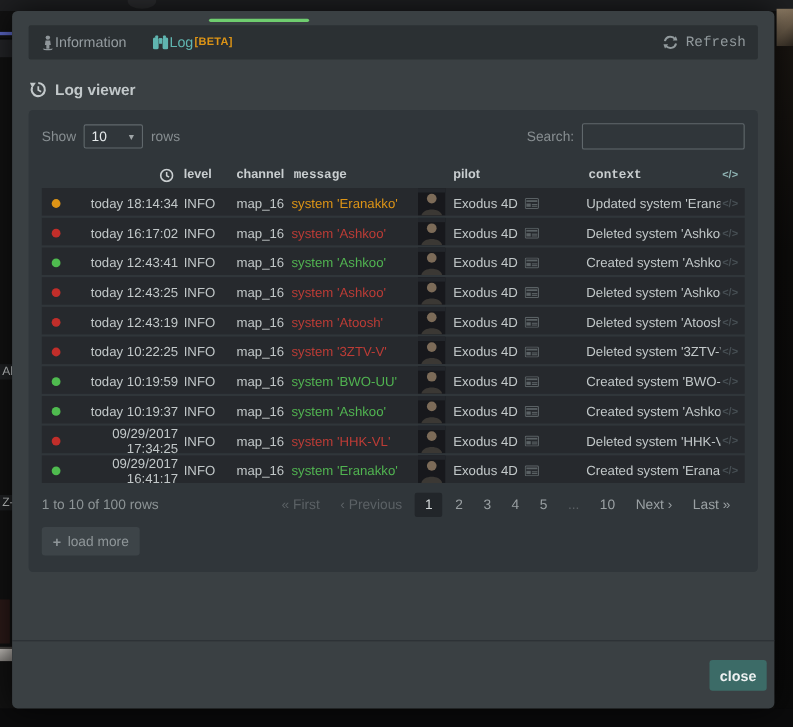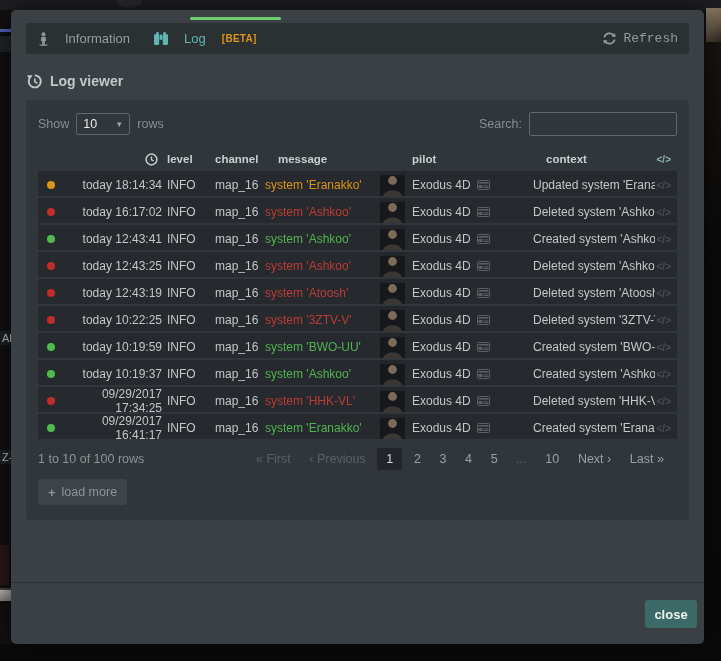--- a/index.html
+++ b/index.html
@@ -39,21 +39,21 @@
   .modal-title { font-size:15px; color:#9aa0a2; }
   .close-x {
     position:absolute; right:18px; top:14px; color:#a42e28; font-weight:bold;
     font-size:15px; line-height:1; cursor:pointer; padding:2px 4px;
   }
   .modal-body { flex:1 1 auto; padding:13px 15px 0 15px; position:relative; }
 
   
   .tabnav { position:relative; background:#2b3033; height:31px; display:flex; align-items:center; border-radius:2px; }
   .tab-indicator { position:absolute; top:-6px; left:164px; width:91px; height:3px; background:#6fcd6f; border-radius:2px; }
-  .tab { display:flex; align-items:center; gap:16px; padding:0 12px; height:31px; font-size:13px; color:#959ca0; cursor:pointer; }
+  .tab { display:flex; align-items:center; gap:1px; padding:0 12px; height:31px; font-size:13px; color:#959ca0; cursor:pointer; }
   .tab:first-child { padding-left:11px; }
   .tab.active { color:#60b5b0; }
   .tab .beta { color:#dd9416; font-size:10px; font-weight:bold; letter-spacing:.3px; }
   .tab-refresh { margin-left:auto; display:flex; align-items:center; gap:7px; padding:0 11px; font-size:13px; color:#929a9d; cursor:pointer; height:31px;font-family:Liberation Mono, monospace;}
   .icon-svg { display:inline-block; vertical-align:middle; }
 
   
   .section-head { margin:19px 0 0 1px; display:flex; align-items:center; gap:8px;
     color:#c2c8ca; font-size:14px; font-weight:bold; }
 
@@ -67,21 +67,21 @@
   .len-caret { font-size:8px; color:#a0a6a8; }
   .search-wrap { margin-left:auto; display:flex; align-items:center; gap:7px; }
   .search-input { width:148px; height:24px; background:transparent; border:1px solid #60686c; border-radius:2px;
     color:#e6eaeb; font-size:12.5px; padding:0 6px; outline:none; }
 
   
   .tgrid { display:grid; grid-template-columns:20px 104px 48px 49px 121px 29px 118px 128px 16px; align-items:center; }
   .thead { margin-top:14px; height:18px; font-size:11.5px; font-weight:bold; color:#c9ced0; }
   .th { padding-left:5px; }
   .th.t-time { text-align:right; padding-right:4px; }
-  .th.t-msg, .th.t-ctx { padding-left:19px; }
+  .th.t-msg, .th.t-ctx { padding-left:8px;font-family:Liberation Mono, monospace; }
   .th.t-pilot { padding-left:3px; }
   .th.t-code { text-align:right; color:#8fb3b3; font-size:10px; font-weight:bold; padding:0; }
 
   .trow { height:25px; margin-bottom:2px; background:#26292d; font-size:12px; color:#c2c8c9; cursor:pointer; }
   .trow:first-of-type { margin-top:3px; }
   .dot { width:8px; height:8px; border-radius:50%; margin-left:9px; }
   .dot.orange { background:#dd9416; } .dot.red { background:#c12e2a; } .dot.green { background:#4fbb4f; }
   .c-time { text-align:right; }
   .c-level,.c-channel { padding-left:5px; }
   .c-msg { padding-left:6px; white-space:nowrap; overflow:hidden; }

